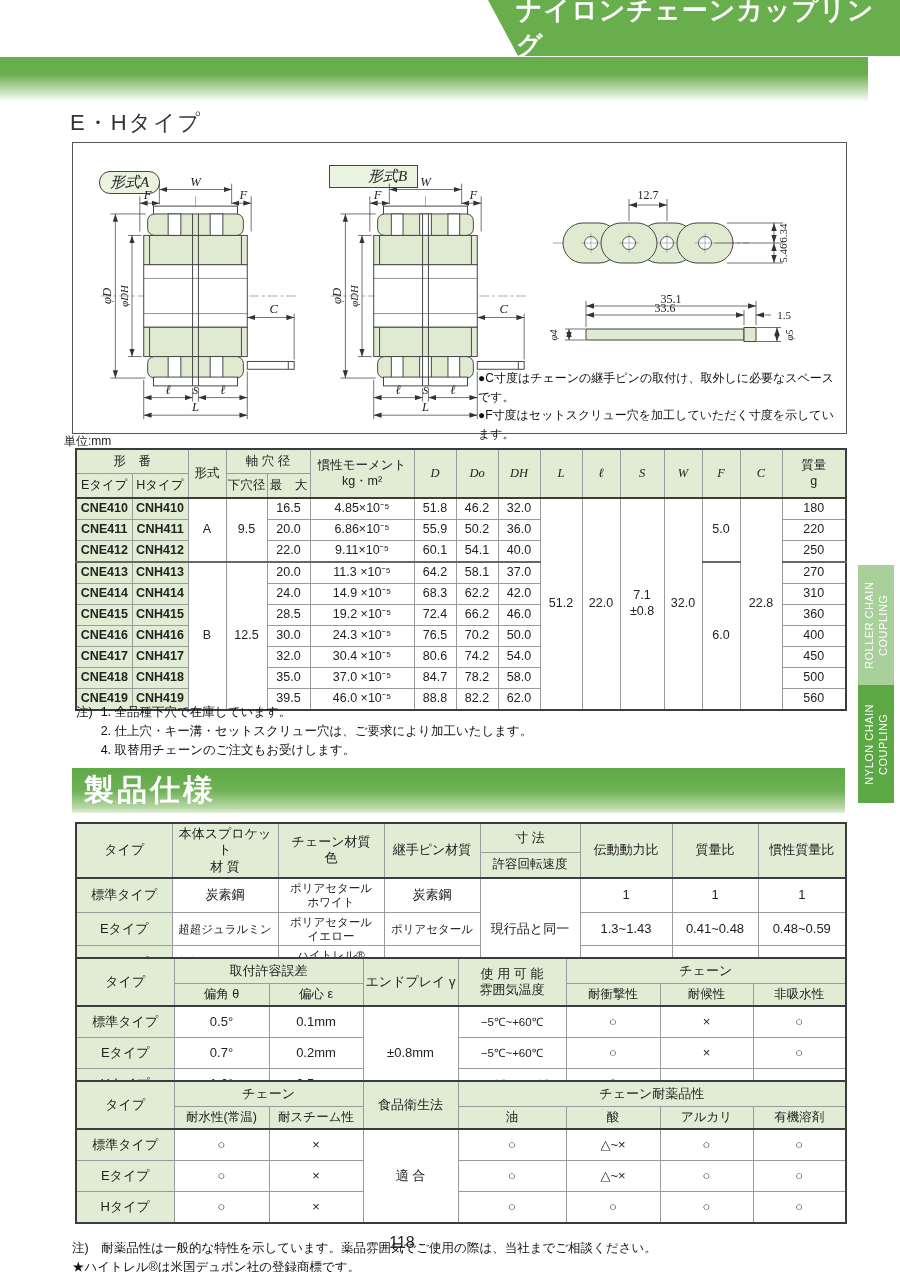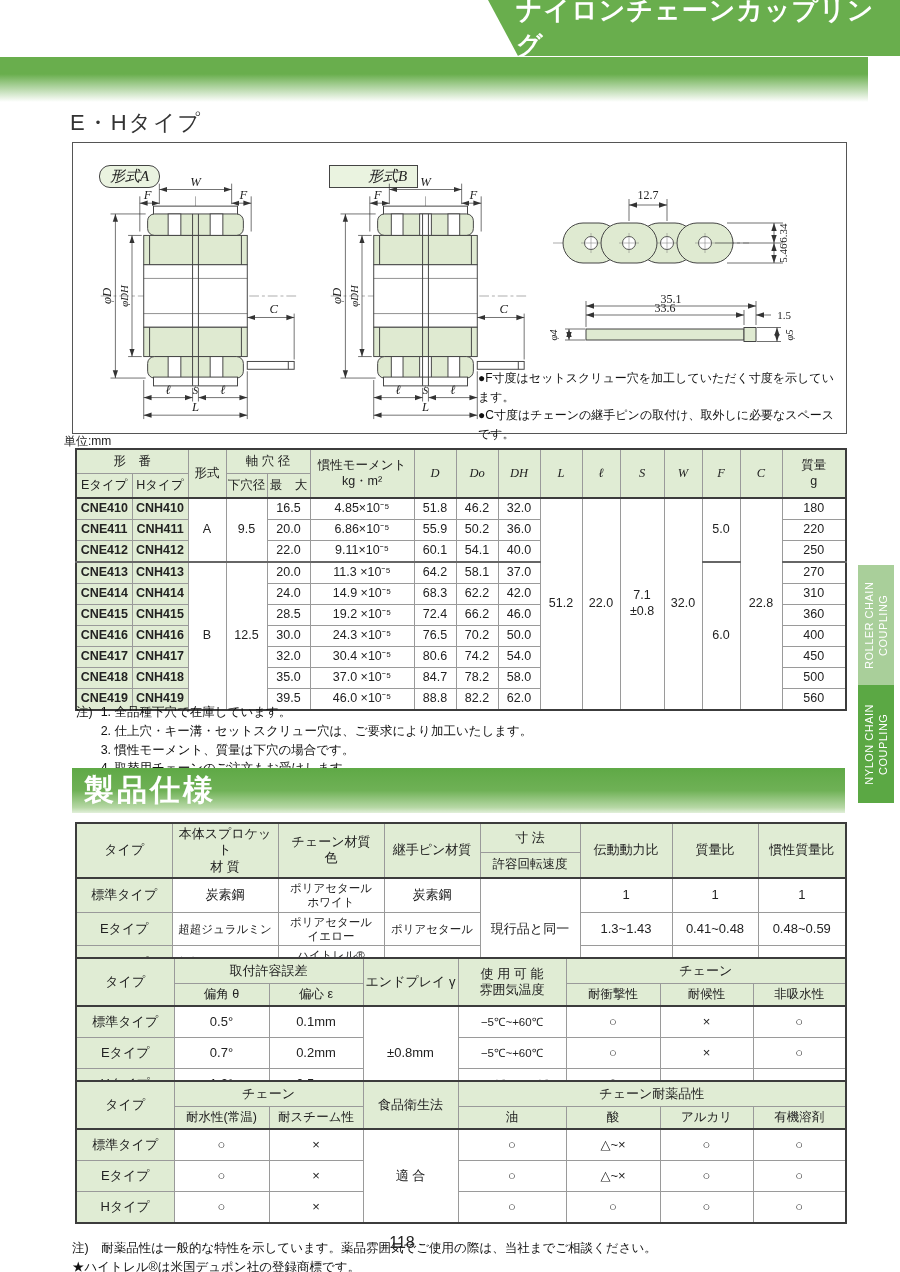--- a/index.html
+++ b/index.html
@@ -19,21 +19,21 @@
     background:linear-gradient(180deg,#69ae4d 0%,#69ae4d 38%,rgba(105,174,77,0) 100%);
   }
   .section-heading { position:absolute; top:108px; left:70px; font-size:22px; color:#333; letter-spacing:2px; }
 
   
   .drawing-panel { position:absolute; top:142px; left:72px; width:773px; height:290px; border:1px solid #555; background:#fff; }
   .type-label {
     position:absolute; border:1px solid #444; background:#eaf3e0; padding:1px 10px;
     font-size:15px; color:#222; font-family:"Liberation Serif", serif; font-style:italic;
   }
-  .type-label.a { left:26px; top:22px;border-radius:11px; }
+  .type-label.a { left:26px; top:28px;border-radius:11px; }
   .type-label.b { left:256px; top:22px;padding-left:38px; }
   .svg-abs { position:absolute; }
   .drawing-notes { position:absolute; left:405px; top:226px; width:365px; font-size:12px; line-height:1.55; color:#111; }
 
   
   .unit-label { position:absolute; top:433px; left:64px; width:773px; text-align:left; font-size:12px; color:#222; }
 
   
   table { border-collapse:collapse; table-layout:fixed; }
   th,td { white-space:pre-line; text-align:center; vertical-align:middle; font-weight:normal; color:#222; }
@@ -306,22 +306,22 @@
     <g font-size="12" fill="#222" text-anchor="middle" font-family="Liberation Sans, sans-serif">
       <text x="130" y="10">35.1</text>
       <text x="124" y="19">33.6</text>
       <text x="243" y="26" font-size="11">1.5</text>
       <text x="16" y="42" transform="rotate(-90 16 42)" font-size="10.5" font-style="italic" font-family="Liberation Serif, serif">φ4</text>
       <text x="252" y="42" transform="rotate(-90 252 42)" font-size="10.5" font-style="italic" font-family="Liberation Serif, serif">φ5</text>
     </g>
   </svg>
 
   <div class="drawing-notes">
+    <div>●C寸度はチェーンの継手ピンの取付け、取外しに必要なスペースです。</div>
     <div>●F寸度はセットスクリュー穴を加工していただく寸度を示しています。</div>
-    <div>●C寸度はチェーンの継手ピンの取付け、取外しに必要なスペースです。</div>
   </div>
 </div>
 
 <div class="unit-label">単位:mm</div>
 
 <table class="main-table">
   <colgroup>
     <col style="width:56px">
       <col style="width:56px">
       <col style="width:38px">
@@ -479,21 +479,20 @@
       <td>560</td>
     </tr>
   </tbody>
 </table>
 
 <div class="notes-block">
   <span class="prefix">注)</span>
   <div>
     <div>1. 全品種下穴で在庫しています。</div>
     <div>2. 仕上穴・キー溝・セットスクリュー穴は、ご要求により加工いたします。</div>
-    <div>3. 慣性モーメント、質量は下穴の場合です。</div>
     <div>4. 取替用チェーンのご注文もお受けします。</div>
   </div>
 </div>
 
 <div class="spec-banner">
   <span>製品仕様</span>
 </div>
 
 <table class="spec t1">
   <colgroup>

